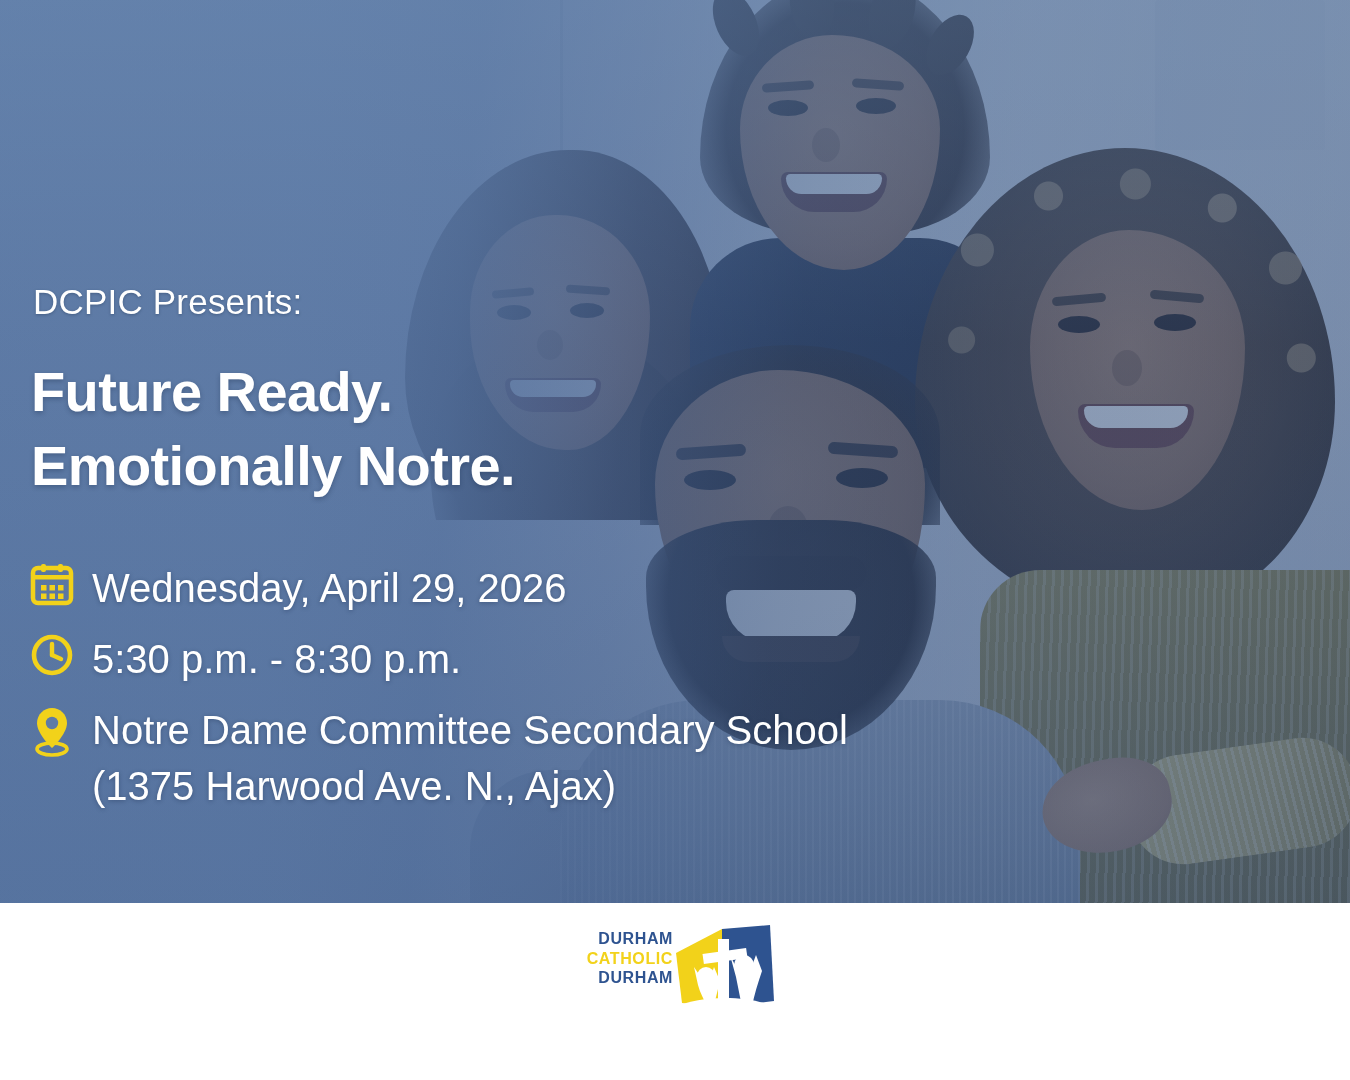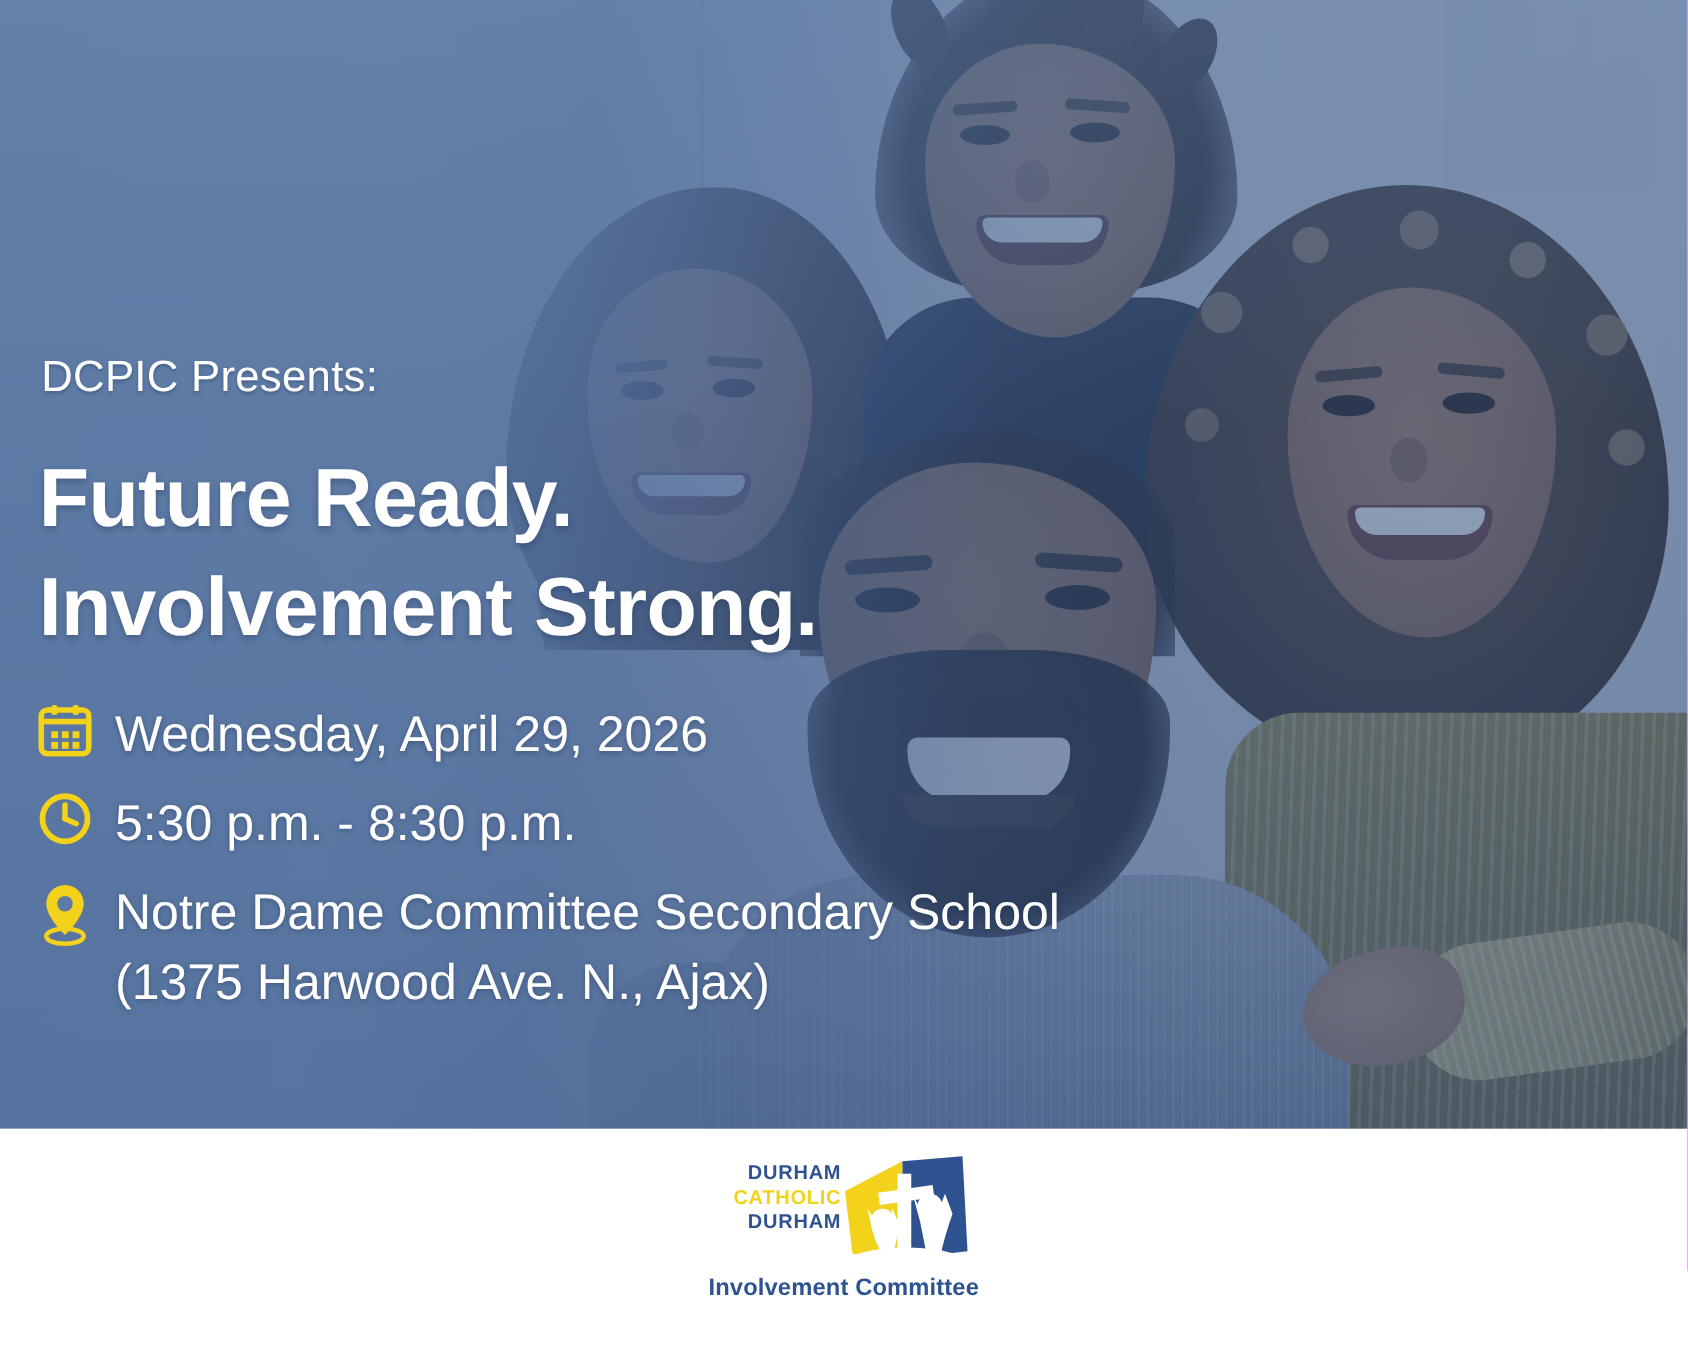--- a/index.html
+++ b/index.html
@@ -135,21 +135,21 @@
       rgba(52,84,135,0.58) 58%,
       rgba(46,78,130,0.50) 72%,
       rgba(44,76,128,0.46) 100%);}
   .overlay-v{position:absolute;left:0;top:0;width:1350px;height:903px;
     background:linear-gradient(180deg,rgba(108,140,180,0.30) 0%,rgba(70,100,150,0.10) 38%,rgba(52,82,132,0.22) 100%);}
 
   
   .content{position:absolute;left:0;top:0;width:1350px;height:903px;}
   .kicker{position:absolute;left:33px;top:282px;font-size:35px;font-weight:400;color:#ffffff;
     letter-spacing:.2px;text-shadow:0 1px 3px rgba(20,40,70,.35);}
-  .headline{position:absolute;left:31px;top:355px;width:720px;font-size:66px;font-weight:700;
+  .headline{position:absolute;left:31px;top:355px;width:720px;font-size:56px;font-weight:700;
     color:#ffffff;line-height:1.32;letter-spacing:-.6px;text-shadow:0 2px 5px rgba(20,40,70,.33);}
   .headline div{white-space:nowrap;}
 
   .details{position:absolute;left:30px;top:560px;width:820px;}
   .drow{display:flex;align-items:flex-start;margin-bottom:14px;}
   .dicon{width:62px;flex:0 0 62px;display:flex;justify-content:flex-start;align-items:flex-start;padding-top:2px;}
   .dtext{font-size:40px;color:#ffffff;line-height:1.42;font-weight:400;
     text-shadow:0 1px 4px rgba(20,40,70,.38);}
   .drow.loc{margin-top:6px;}
   .drow.loc .dicon{padding-top:4px;}
@@ -233,21 +233,21 @@
   </div>
 
   <div class="overlay"></div>
   <div class="overlay-v"></div>
 
   <div class="content">
     <div class="kicker">DCPIC Presents:</div>
 
     <div class="headline">
       <div>Future Ready.</div>
-      <div>Involvement Strong.</div>
+      <div>Emotionally Notre.</div>
     </div>
 
     <div class="details">
 
       <div class="drow">
         <div class="dicon">
           <svg width="44" height="44" viewBox="0 0 44 44" aria-hidden="true">
             <rect x="11" y="2" width="5" height="8" rx="2" fill="#f2d21a"></rect>
             <rect x="28" y="2" width="5" height="8" rx="2" fill="#f2d21a"></rect>
             <rect x="3" y="6" width="38" height="35" rx="5" fill="none" stroke="#f2d21a" stroke-width="4.5"></rect>
@@ -307,17 +307,16 @@
           <path d="M6 84 C30 72 80 72 104 84 L104 96 L6 96 Z" fill="#ffffff"></path>
           <rect x="48" y="16" width="11" height="62" fill="#ffffff"></rect>
           <rect x="33" y="28" width="44" height="10" fill="#ffffff" transform="rotate(-8 55 33)"></rect>
           <circle cx="36" cy="53" r="9" fill="#ffffff"></circle>
           <path d="M24 44 L28 62 C30 70 34 76 36 82 L44 82 C46 74 48 66 50 58 L44 44 L40 56 L32 56 Z" fill="#ffffff"></path>
           <circle cx="74" cy="42" r="10" fill="#ffffff"></circle>
           <path d="M60 32 L66 54 C68 64 70 74 72 84 L82 84 C84 72 88 60 92 48 L86 32 L80 48 L68 48 Z" fill="#ffffff"></path>
         </svg>
       </div>
 
-      <div class="logo-sub">Involvement Committee</div>
     </div>
   </div>
 
 </div>
 
 </body></html>

